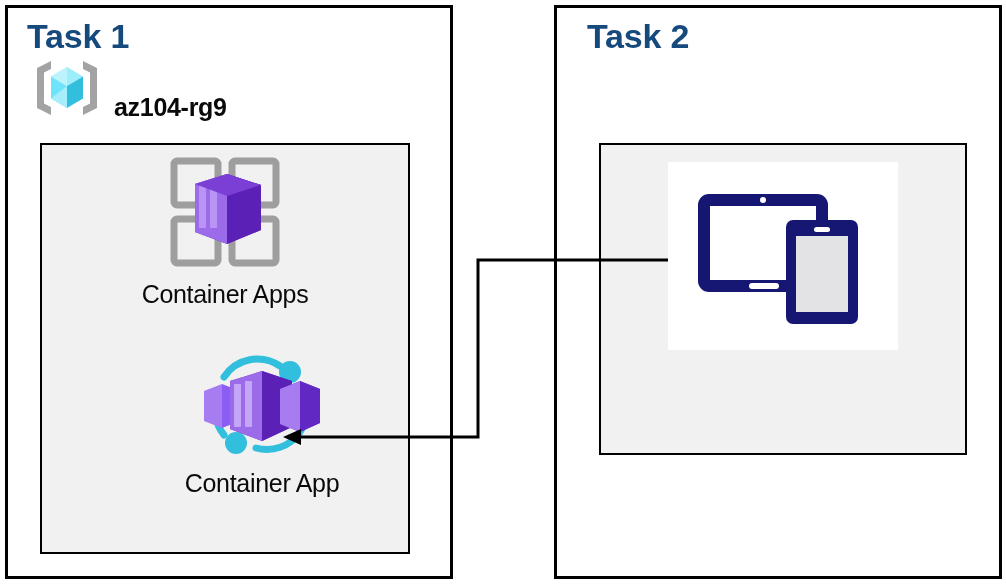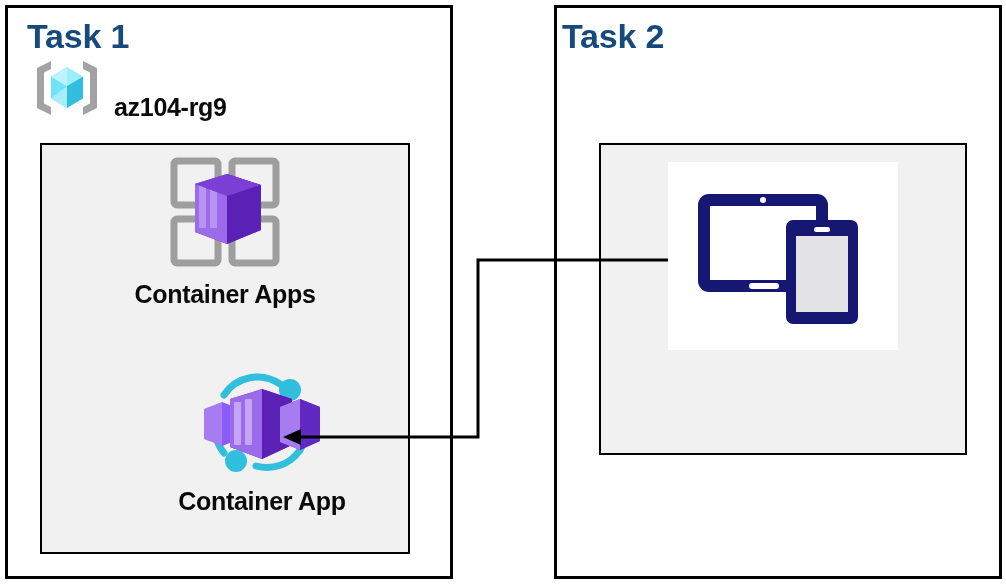--- a/index.html
+++ b/index.html
@@ -30,21 +30,21 @@
 
   .task-heading {
     position: absolute;
     font-size: 34px;
     font-weight: bold;
     color: #174A7C;
     letter-spacing: -0.2px;
     white-space: nowrap;
   }
   #task1-heading { left: 27px;  top: 17px; }
-  #task2-heading { left: 562px; top: 17px; }
+  #task2-heading { left: 587px; top: 17px; }
 
   
   #rg-row {
     position: absolute;
     left: 33px;
     top: 58px;
     display: flex;
     align-items: flex-end;
     gap: 13px;
   }
@@ -67,26 +67,26 @@
   #task2-inner { left: 599px; top: 143px; width: 368px; height: 312px; }
 
   
   .res-block {
     position: absolute;
     display: flex;
     flex-direction: column;
     align-items: center;
   }
   #cae-block  { left: 40px; top: 152px; width: 370px; }
-  #capp-block { left: 40px; top: 371px; width: 444px; }
+  #capp-block { left: 40px; top: 353px; width: 444px; }
   #test-block { left: 599px; top: 162px; width: 368px; }
 
   .res-label {
     font-size: 25px;
-    font-weight: bold;
+    font-weight: normal;
     color: #0a0a0a;
     line-height: 1.12;
     text-align: right;
     letter-spacing: -0.3px;
     margin-top: 4px;
   }
   #test-icon-plate {
     background: #ffffff;
     width: 230px;
     height: 188px;

